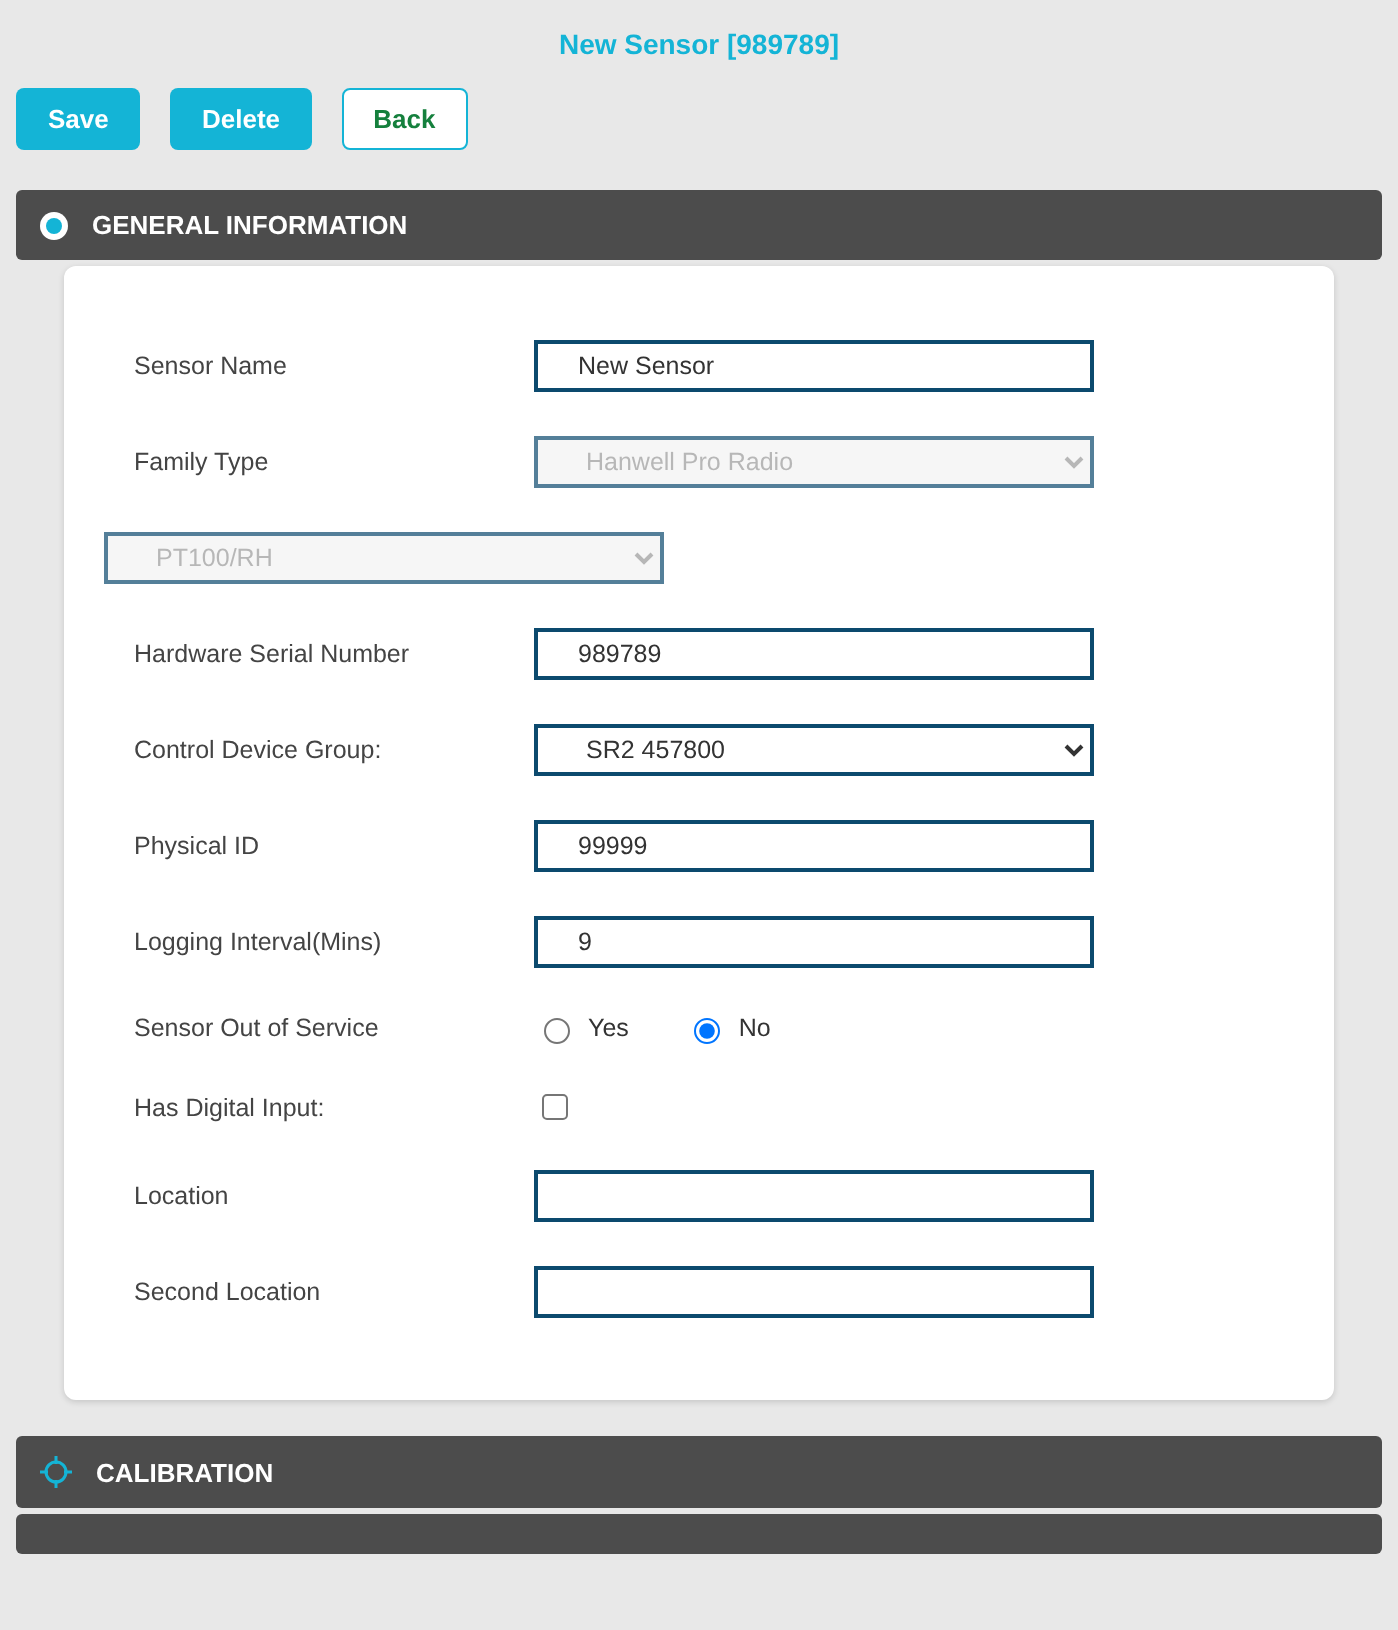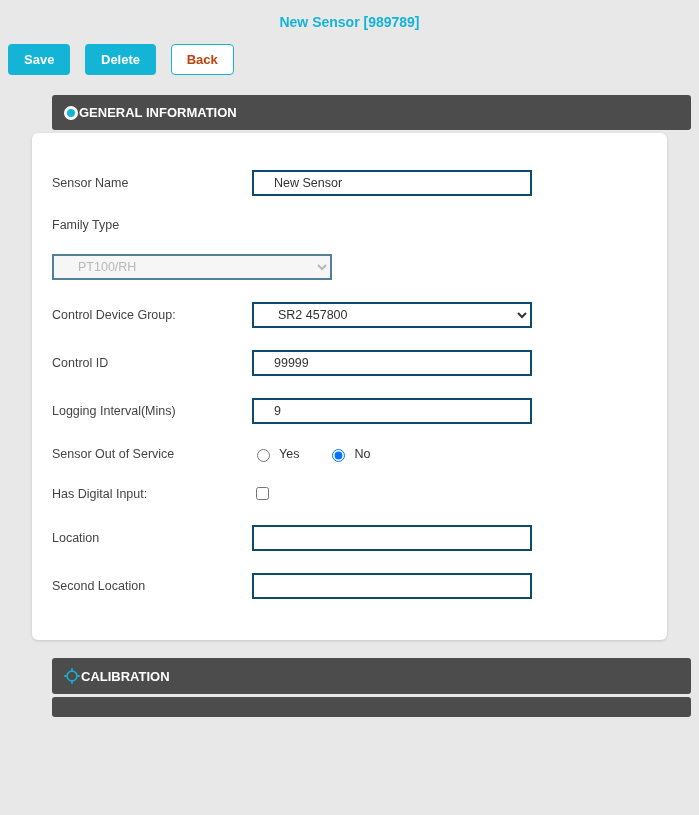--- a/index.html
+++ b/index.html
@@ -30,40 +30,39 @@
     font-weight: bold;
     cursor: pointer;
     margin-right: 11px;
   }
   .btn-primary {
     background: #14b4d6;
     color: #fff;
   }
   .btn-outline {
     background: #fff;
-    color: #c2410c;
+    color: #15803d;
     border: 1px solid #14b4d6;
     padding: 7px 15px;
   }
   .section-wrap {
     padding: 0 8px 4px 8px;
   }
   .section-header {
     background: #4c4c4c;
     color: #fff;
     font-weight: bold;
     font-size: 13px;
     padding: 10px 12px;
     display: flex;
     align-items: center;
-    gap: 1px;
+    gap: 12px;
     border-radius: 3px;
     margin-bottom: 3px;
     cursor: pointer;
-    margin-left: 44px;
   }
   .section-header.open .bullet {
     background: #fff;
     border-radius: 50%;
     width: 14px; height: 14px;
     display: inline-flex;
     align-items: center;
     justify-content: center;
   }
   .section-header.open .bullet::after {
@@ -89,20 +88,21 @@
   }
   .row {
     display: flex;
     align-items: center;
     padding: 11px 0;
   }
   .row .label {
     flex: 0 0 200px;
     color: #444;
     font-size: 12.5px;
+    margin-left: 15px;
   }
   .row .control {
     flex: 0 0 280px;
   }
   .inp, .sel {
     width: 100%;
     height: 26px;
     border: 2px solid #0c4a6e;
     padding: 3px 20px;
     font-size: 12.5px;
@@ -146,42 +146,53 @@
 
     <div class="row">
       <div class="label">Sensor Name</div>
       <div class="control">
         <input class="inp" value="New Sensor" style="">
       </div>
     </div>
 
     <div class="row">
       <div class="label">Family Type</div>
+      <div class="control">
+        <select class="sel" disabled="">
+          <option>Hanwell Pro Radio</option>
+        </select>
+      </div>
     </div>
 
     <div class="row">
       <div class="control">
         <select class="sel" disabled="">
           <option>PT100/RH</option>
         </select>
       </div>
     </div>
 
+    <div class="row">
+      <div class="label">Hardware Serial Number</div>
+      <div class="control">
+        <input class="inp" value="989789" style="">
+      </div>
+    </div>
 
     <div class="row">
       <div class="label">Control Device Group:</div>
       <div class="control">
         <select class="sel">
           <option>SR2 457800</option>
         </select>
       </div>
     </div>
 
     <div class="row">
-      <div class="label">Control ID</div>
+      <div class="label">Physical ID</div>
       <div class="control">
         <input class="inp" value="99999" style="">
       </div>
     </div>
 
     <div class="row">
       <div class="label">Logging Interval(Mins)</div>
       <div class="control">
         <input class="inp" value="9" style="">
       </div>

